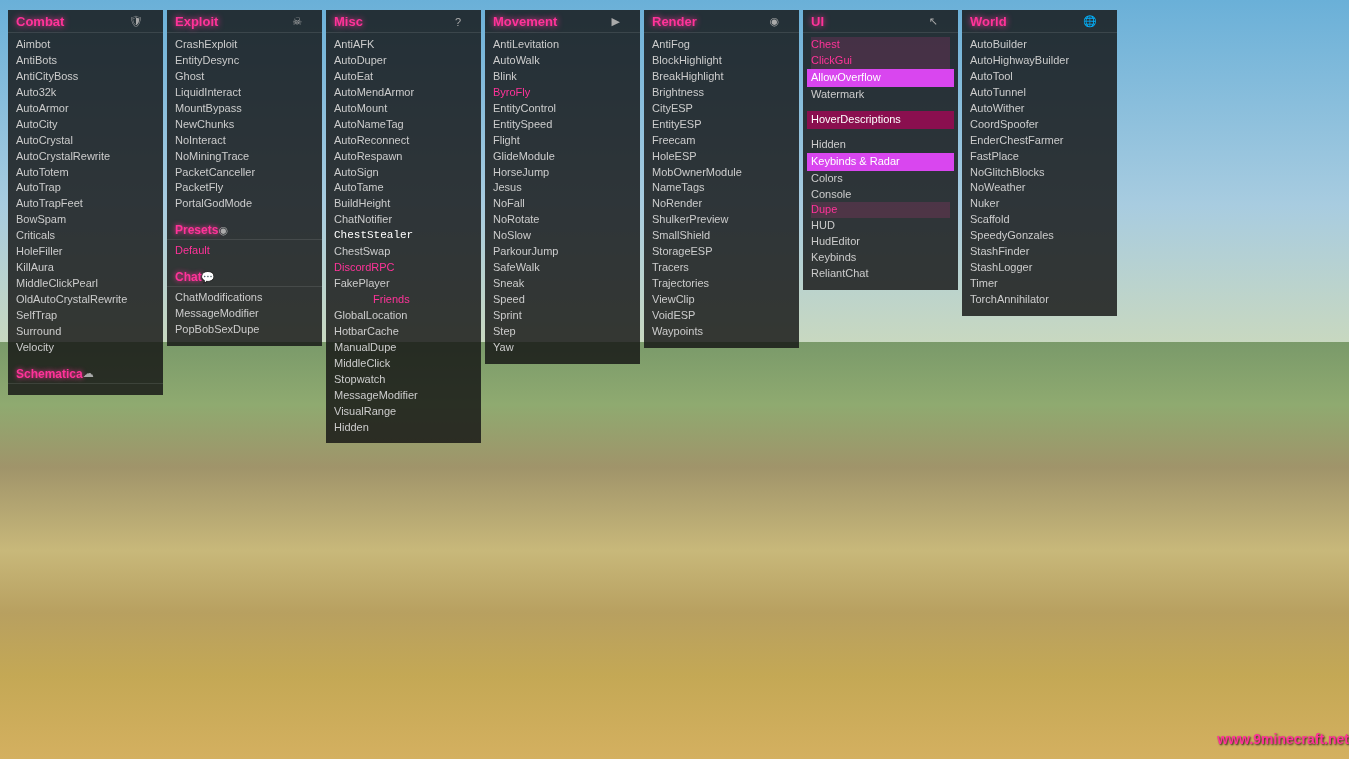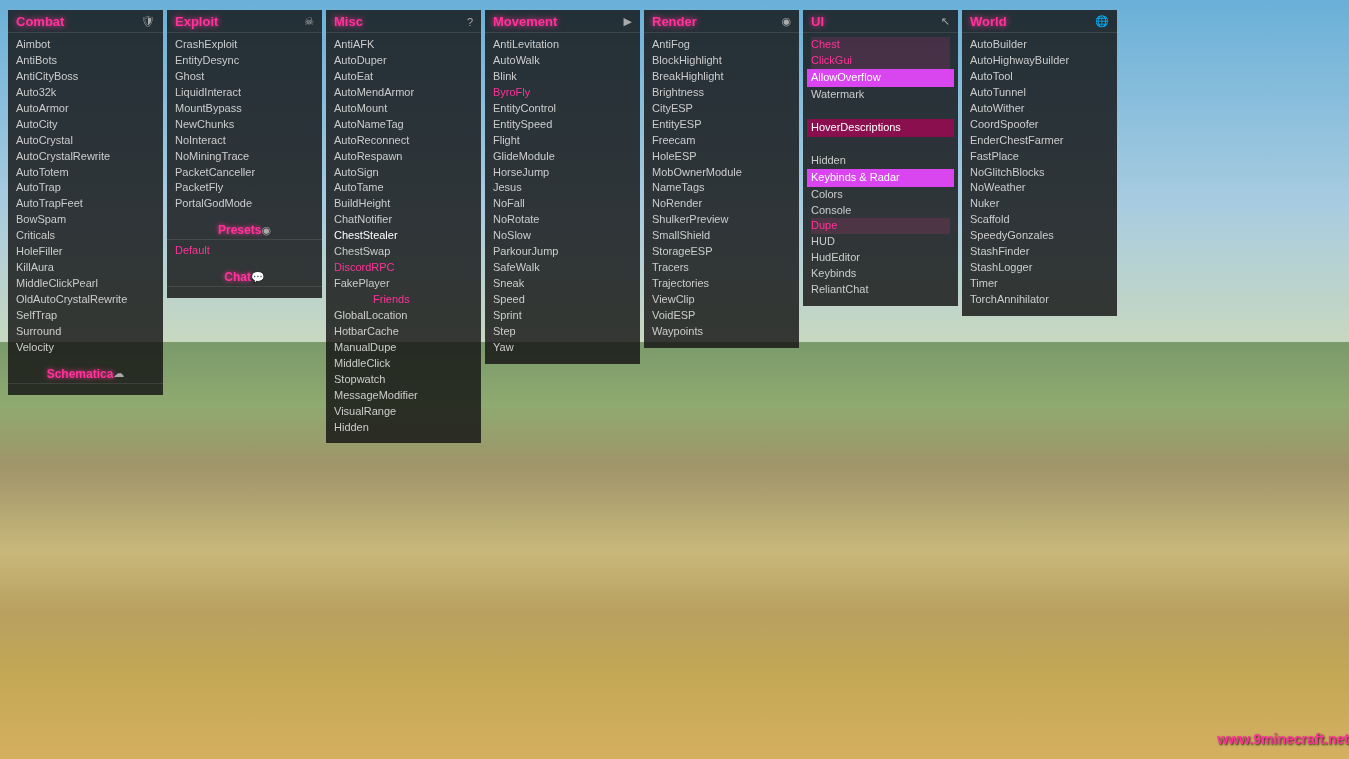--- a/index.html
+++ b/index.html
@@ -39,21 +39,21 @@
       min-width: 155px;
       max-width: 175px;
       padding: 0 0 8px 0;
       flex-shrink: 0;
     }
 
     .panel-header {
       display: flex;
       align-items: center;
       justify-content: space-between;
-      padding: 4px 8px 3px 8px;
+      padding: 4px 20px 3px 8px;
       border-bottom: 1px solid rgba(255,255,255,0.1);
       margin-bottom: 4px;
     }
 
     .panel-title {
       font-size: 13px;
       font-weight: bold;
       color: #ff3399;
       text-shadow: 0 0 6px #ff3399;
     }
@@ -84,31 +84,31 @@
       background: #d946ef;
       color: #fff;
       padding: 1px 4px;
       margin: 0 -4px;
     }
 
     .item.active-dark-highlight {
       background: rgba(180,0,90,0.7);
       color: #fff;
       padding: 1px 4px;
-      margin: 16px -4px;
+      margin: 8px -4px;
     }
 
     .sub-section {
       margin-top: 8px;
     }
 
     .sub-header {
       display: flex;
       align-items: center;
-      justify-content: center;
+      justify-content: flex-start;
       padding: 3px 8px 2px 8px;
       border-bottom: 1px solid rgba(255,255,255,0.1);
       margin-bottom: 3px;
     }
 
     .sub-title {
       font-size: 12px;
       font-weight: bold;
       color: #ff3399;
       text-shadow: 0 0 5px #ff3399;
@@ -191,41 +191,46 @@
         </div>
         <div class="panel-items">
           <div class="item" style="color: rgb(255, 51, 153);">Default</div>
         </div>
       </div>
       <div class="sub-section">
         <div class="sub-header">
           <span class="sub-title">Chat</span>
           <span class="panel-icon">💬</span>
         </div>
+        <div class="panel-items">
+          <div class="item">ChatModifications</div>
+          <div class="item">MessageModifier</div>
+          <div class="item">PopBobSexDupe</div>
+        </div>
       </div>
     </div>
     <div class="panel">
       <div class="panel-header">
         <span class="panel-title">Misc</span>
         <span class="panel-icon">?</span>
       </div>
       <div class="panel-items">
         <div class="item">AntiAFK</div>
         <div class="item">AutoDuper</div>
         <div class="item">AutoEat</div>
         <div class="item">AutoMendArmor</div>
         <div class="item">AutoMount</div>
         <div class="item">AutoNameTag</div>
         <div class="item">AutoReconnect</div>
         <div class="item">AutoRespawn</div>
         <div class="item">AutoSign</div>
         <div class="item">AutoTame</div>
         <div class="item">BuildHeight</div>
         <div class="item">ChatNotifier</div>
-        <div class="item" style="color: rgb(255, 255, 255);">ChestStealer</div>
+        <div class="item" style="color: rgb(255, 255, 255); font-family: Liberation Mono, monospace;">ChestStealer</div>
         <div class="item">ChestSwap</div>
         <div class="item" style="color: rgb(255, 51, 153);">DiscordRPC</div>
         <div class="item">FakePlayer</div>
         <div class="item" style="color: rgb(255, 51, 153); margin-left: 39px;">Friends</div>
         <div class="item">GlobalLocation</div>
         <div class="item">HotbarCache</div>
         <div class="item">ManualDupe</div>
         <div class="item">MiddleClick</div>
         <div class="item">Stopwatch</div>
         <div class="item">MessageModifier</div>

